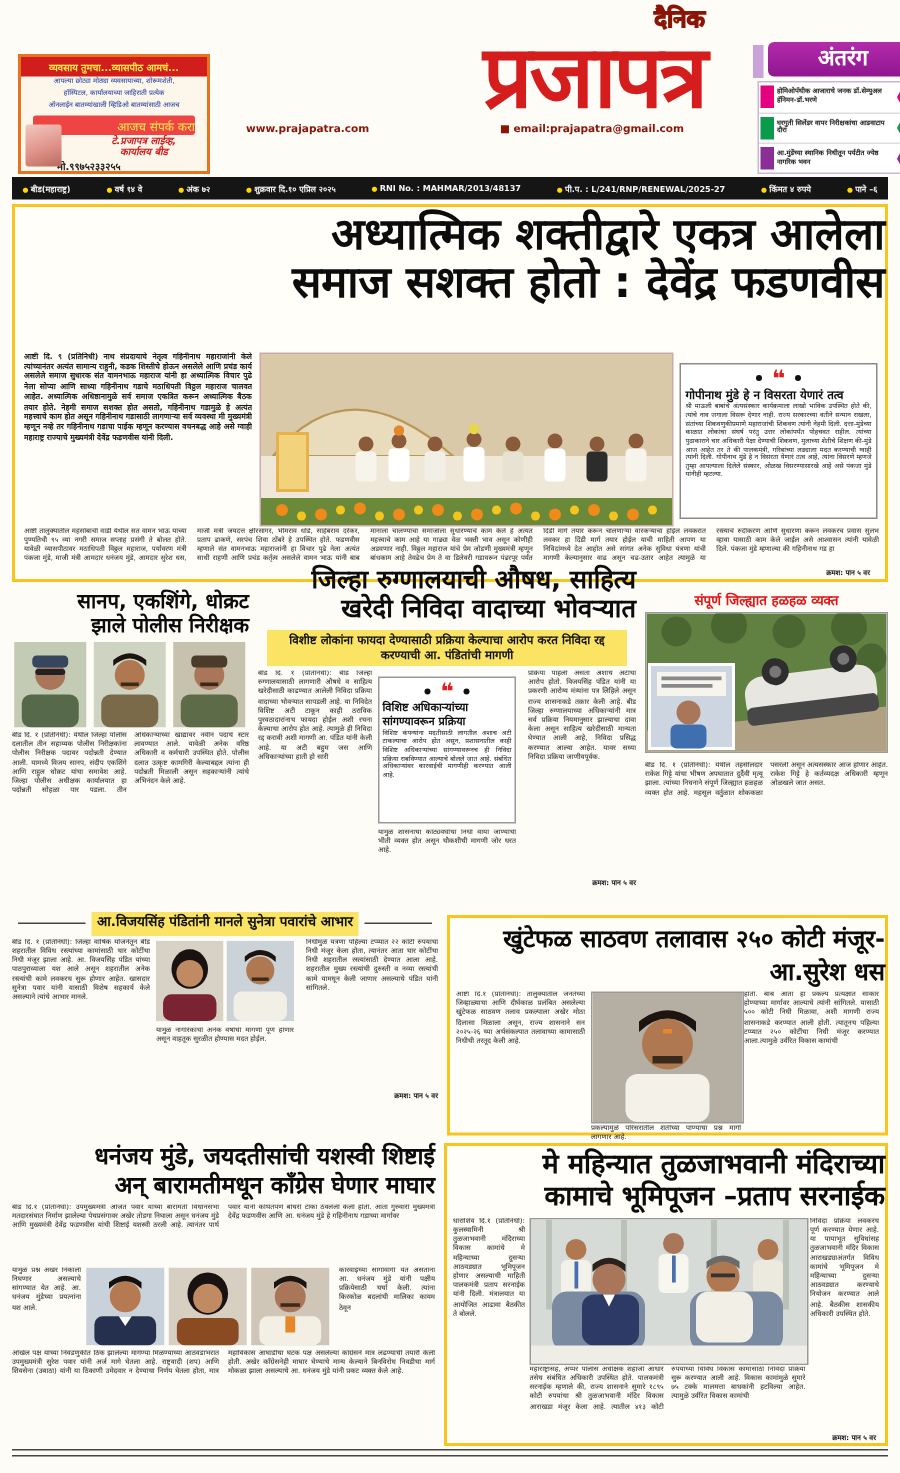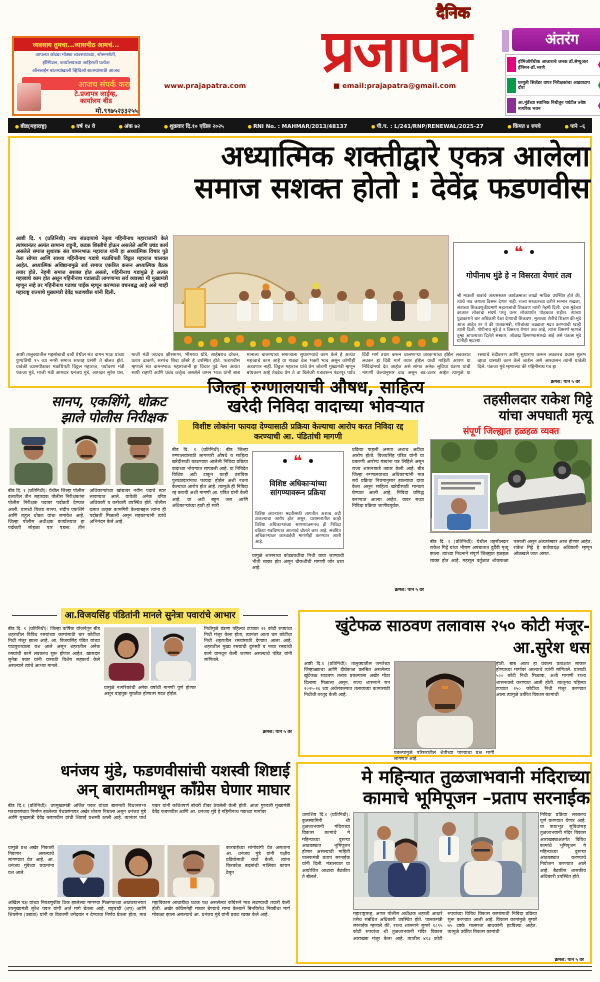--- a/index.html
+++ b/index.html
@@ -9,22 +9,22 @@
   .just{text-align:justify;}
   .body-txt{font-size:4.7px;line-height:1.32;color:#1c1c1c;overflow:hidden;text-align:justify;}
   .headline{font-weight:900;color:#0c0c0c;text-align:right;white-space:pre-line;}
   .endmark{font-size:4.6px;font-weight:bold;color:#111;}
 
   
   .adbox{left:12px;top:36px;width:128px;height:80px;border:2px solid #e8731f;background:#fdf6ea;box-sizing:border-box;overflow:hidden;}
   .adbox-head{background:#d21d1d;color:#ffe84a;font-size:6.4px;font-weight:bold;text-align:center;padding:2px 1px;}
   .adbox-lines{color:#16359b;font-size:4.6px;text-align:center;line-height:1.35;padding:1px 2px;}
   .adbox-cta{background:#ef4444;color:#ffe84a;font-size:8px;font-weight:normal;text-align:right;margin:1px 8px;border-radius:2px;padding:1px 0;}
-  .adbox-brand{color:#d21d1d;font-size:6.6px;font-weight:bold;text-align:center;line-height:1.2;padding-left:40px;}
-  .adbox-phone{color:#222;font-size:6.6px;font-weight:bold;text-align:right;padding-left:24px;}
+  .adbox-brand{color:#d21d1d;font-size:6.6px;font-weight:bold;text-align:center;line-height:1.2;padding-left:40px;font-style:italic;}
+  .adbox-phone{color:#222;font-size:6.6px;font-weight:bold;text-align:left;padding-left:24px;}
   .adbox-photo{position:absolute;left:3px;bottom:3px;width:24px;height:28px;background:linear-gradient(160deg,#f3c9c0 0%,#e0938b 55%,#b96b5e 100%);border-radius:2px;}
   .masthead{left:150px;top:1px;width:320px;text-align:right;}
   .dainik{display:inline-block;color:#f3b31c;font-weight:800;font-size:16px;-webkit-text-stroke:0.8px #8a1408;margin-left:-120px;}
   .paper-title{color:#d41d1c;font-weight:900;font-size:58px;line-height:0.98;letter-spacing:-2px;}
   .mast-links{display:flex;justify-content:space-between;margin-top:2px;font-size:7px;font-weight:bold;color:#8a1408;padding:0 14px;}
   .antarang{left:502px;top:28px;width:114px;height:64px;}
   .antarang-bar{position:absolute;left:0;top:2px;width:7px;height:22px;background:#c9a2d8;}
   .antarang-head{position:absolute;left:10px;top:0;width:100px;height:23px;background:linear-gradient(180deg,#b32bab,#8f1590);color:#fff;font-weight:800;font-size:14.5px;text-align:center;line-height:23px;border-radius:4px;}
   .antarang-list{position:absolute;left:3px;top:26px;width:110px;height:62px;background:#fff;border:1px solid #c9b8d4;box-sizing:border-box;}
   .antarang-item{display:flex;align-items:center;height:19.5px;border-bottom:1px solid #ddd;padding:0 1px;}
@@ -38,28 +38,28 @@
 
   
   .leadbox{left:8px;top:136px;width:584px;height:252px;border:2.5px solid #f7c51e;background:#fffef9;box-sizing:border-box;}
   .lead-headline{margin-top:3px;font-size:29px;line-height:1.1;}
   .lead-intro{left:6px;top:97px;width:152px;height:114px;font-weight:600;font-size:5.1px;}
   .lead-photo{left:163px;top:97px;width:274px;height:114px;border:1px solid #caa;}
   .quotebox{left:443px;top:104px;width:132px;height:104px;border:1px solid #8a8a8a;background:#fff;padding:2px 3px;box-sizing:border-box;}
   .qrow{display:flex;align-items:center;justify-content:center;gap:7px;height:13px;}
   .qdot{width:4px;height:4px;border-radius:50%;background:#111;}
   .qmark{color:#e02020;font-size:15px;font-weight:900;line-height:10px;}
-  .qtitle{font-size:7.8px;font-weight:800;text-align:center;line-height:1.2;margin:13px 0;color:#111;}
+  .qtitle{font-size:7.8px;font-weight:800;line-height:1.2;margin:1px 0;color:#111;}
   .qbody{font-size:4.35px;line-height:1.3;text-align:justify;color:#222;}
   .lead-cols{left:6px;top:214px;width:570px;height:32px;column-count:5;column-gap:7px;font-size:4.6px;line-height:1.3;text-align:justify;color:#1c1c1c;overflow:hidden;}
   .lead-end{right:10px;top:240px;}
 
   
   .police{left:8px;top:394px;width:158px;height:206px;}
-  .police .headline{font-size:13.5px;line-height:1.15;font-style:italic;}
+  .police .headline{font-size:13.5px;line-height:1.15;}
   .photorow{display:flex;gap:2px;margin-top:3px;}
   .police-body{margin-top:3px;column-count:2;column-gap:5px;height:102px;}
   .hospital{left:172px;top:378px;width:252px;height:208px;}
   .hospital .headline{font-size:17px;line-height:1.14;}
   .subhead-y{margin:3px 6px 0 6px;background:#fbe464;font-size:7.8px;font-weight:700;text-align:center;padding:2px 4px;line-height:1.3;color:#111;}
   .hosp-bodywrap{position:relative;height:145px;margin-top:3px;}
   .hosp-c1{left:0;top:0;width:76px;height:145px;}
   .hosp-quote{left:80px;top:4px;width:92px;height:98px;border:1px solid #999;background:#fff;padding:2px;box-sizing:border-box;}
   .hosp-mid{left:80px;top:106px;width:92px;height:38px;}
   .hosp-c3{right:0;top:0;width:72px;height:145px;}
@@ -292,22 +292,20 @@
 सांगण्यावरून प्रक्रिया</div>
         <div class="qbody">विशिष्ट कंपन्यांना मदतीसाठी लागतील अशाच अटी टाकल्याचा आरोप होत असून, प्रशासनातील काही विशिष्ट अधिकाऱ्यांच्या सांगण्यावरूनच ही निविदा प्रक्रिया राबविण्यात आल्याचे बोलले जात आहे. संबंधित अधिकाऱ्यांवर कारवाईची मागणीही करण्यात आली आहे.</div>
       </div>
       <div class="abs hosp-mid body-txt">यामुळे शासनाचा कोट्यवधींचा निधी वाया जाण्याची भीती व्यक्त होत असून चौकशीची मागणी जोर धरत आहे.</div>
       <div class="abs hosp-c3 body-txt">प्रक्रिया पाहली असता अशाच अटींचा आरोप होतो. विजयसिंह पंडित यांनी या प्रकरणी आरोग्य मंत्र्यांना पत्र लिहिले असून राज्य शासनाकडे तक्रार केली आहे. बीड जिल्हा रुग्णालयाच्या अधिकाऱ्यांनी मात्र सर्व प्रक्रिया नियमानुसार झाल्याचा दावा केला असून साहित्य खरेदीसाठी मान्यता घेण्यात आली आहे, निविदा प्रसिद्ध करण्यात आल्या आहेत. यावर सध्या निविदा प्रक्रिया जाणीवपूर्वक.</div>
       <div class="abs endmark" style="right:0;bottom:0;">क्रमश: पान ५ वर</div>
     </div>
   </div>
 
   <div class="abs tehsildar">
-    <div class="headline">तहसीलदार राकेश गिट्टे
-यांचा अपघाती मृत्यू</div>
     <div class="subhead-red">संपूर्ण जिल्ह्यात हळहळ व्यक्त</div>
     <svg class="car-photo" viewBox="0 0 160 92" preserveAspectRatio="none">
       <rect width="160" height="92" fill="#618142"></rect>
       <g fill="#4a6631">
           <circle cx="20" cy="12" r="10"></circle>
           <circle cx="55" cy="8" r="12"></circle>
           <circle cx="95" cy="12" r="11"></circle>
           <circle cx="135" cy="9" r="12"></circle>
           <circle cx="150" cy="30" r="10"></circle>
         </g>
@@ -373,21 +371,21 @@
         <rect x="22" y="54" width="56" height="32" rx="8" fill="#f4f1e8"></rect>
         <rect x="40" y="42" width="20" height="5" fill="#3a2a1c"></rect>
       </svg>
       <div class="abs kh-mid body-txt">प्रकल्पामुळे परिसरातील शेतीच्या पाण्याचा प्रश्न मार्गी लागणार आहे.</div>
       <div class="abs kh-c3 body-txt">होती. बाब आता हा प्रकल्प प्रत्यक्षात साकार होण्याच्या मार्गावर आल्याचे त्यांनी सांगितले. यासाठी ५०० कोटी निधी मिळावा, अशी मागणी राज्य शासनाकडे करण्यात आली होती. त्यातूनच पहिल्या टप्प्यात २५० कोटींचा निधी मंजूर करण्यात आला.त्यामुळे उर्वरित विकास कामांची</div>
       <div class="abs endmark" style="right:4px;bottom:0;">क्रमश: पान ५ वर</div>
     </div>
   </div>
 
   <div class="abs munde">
-    <div class="headline">धनंजय मुंडे, फडणवीसांची यशस्वी शिष्टाई
+    <div class="headline">धनंजय मुंडे, जयदतीसांची यशस्वी शिष्टाई
 अन् बारामतीमधून काँग्रेस घेणार माघार</div>
     <div class="munde-intro body-txt">बीड दि.१ (प्रतिनिधी): उपमुख्यमंत्री अजित पवार यांच्या बारामती विधानसभा मतदारसंघात निर्माण झालेल्या पेचप्रसंगावर अखेर तोडगा निघाला असून धनंजय मुंडे आणि मुख्यमंत्री देवेंद्र फडणवीस यांची शिष्टाई यशस्वी ठरली आहे. त्यानंतर पार्थ पवार यांनी कथितपणे बोचरी टीका ठेवलेली केली होती. आता गुरुवारी मुख्यमंत्री देवेंद्र फडणवीस आणि आ. धनंजय मुंडे हे गहिनीनाथ गडाच्या मार्गावर</div>
     <div class="munde-midwrap">
       <div class="abs munde-left body-txt">यामुळे प्रश्न अखेर निकाली निघणार असल्याचे सांगण्यात येत आहे. आ. धनंजय मुंडेच्या प्रयत्नांना यश आले.</div>
       <div class="abs munde-photos">
         <svg width="53" height="52" viewBox="0 0 48 48">
             <rect width="48" height="48" fill="#c9d2da"></rect>
             <circle cx="24" cy="18" r="9.5" fill="#b57a52"></circle>
             <path d="M14 13 Q24 4 34 13 L34 9 Q24 1 14 9 Z" fill="#15100c"></path>
             <rect x="5" y="30" width="38" height="18" rx="5" fill="#25304f"></rect>

